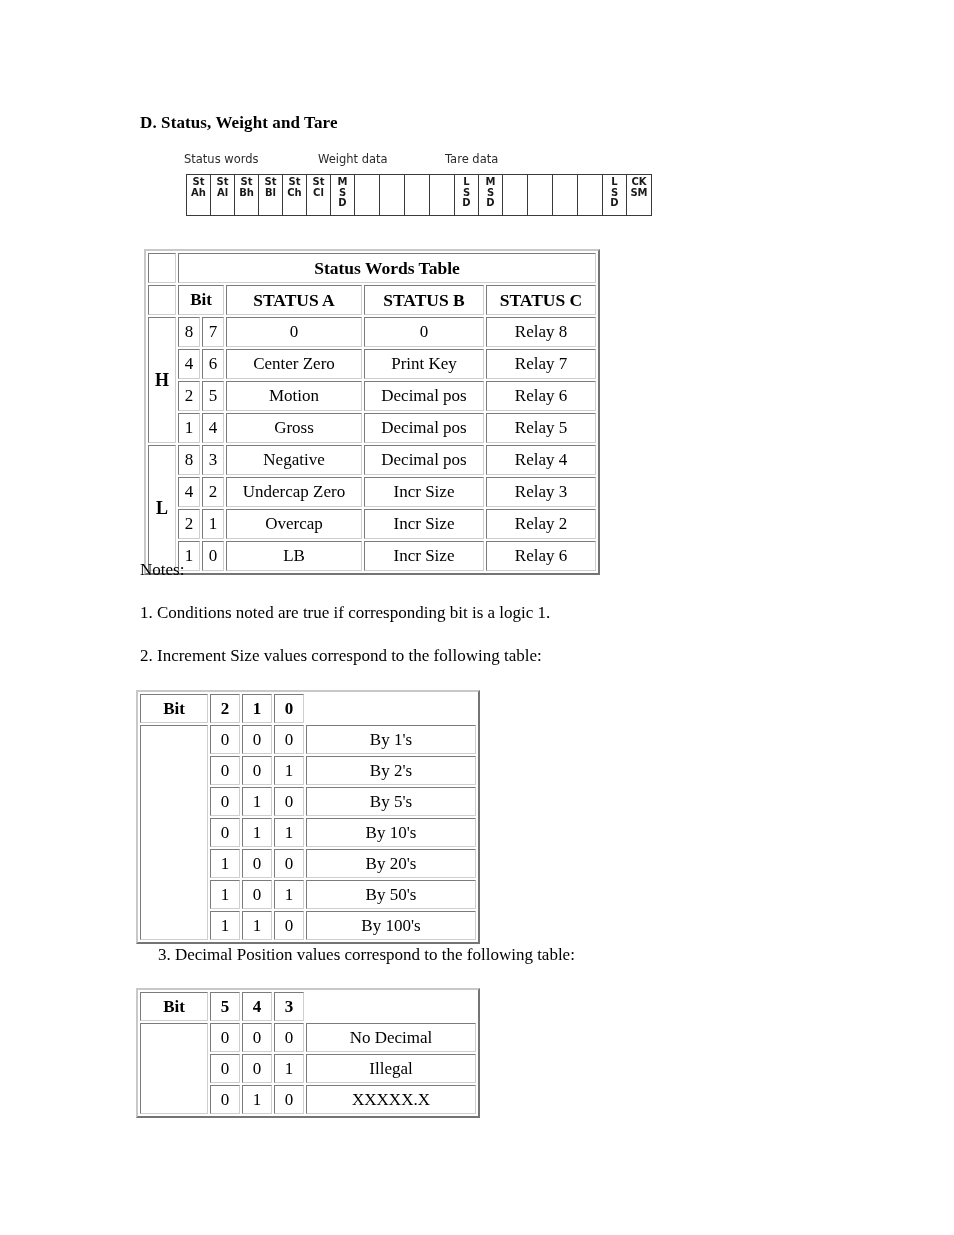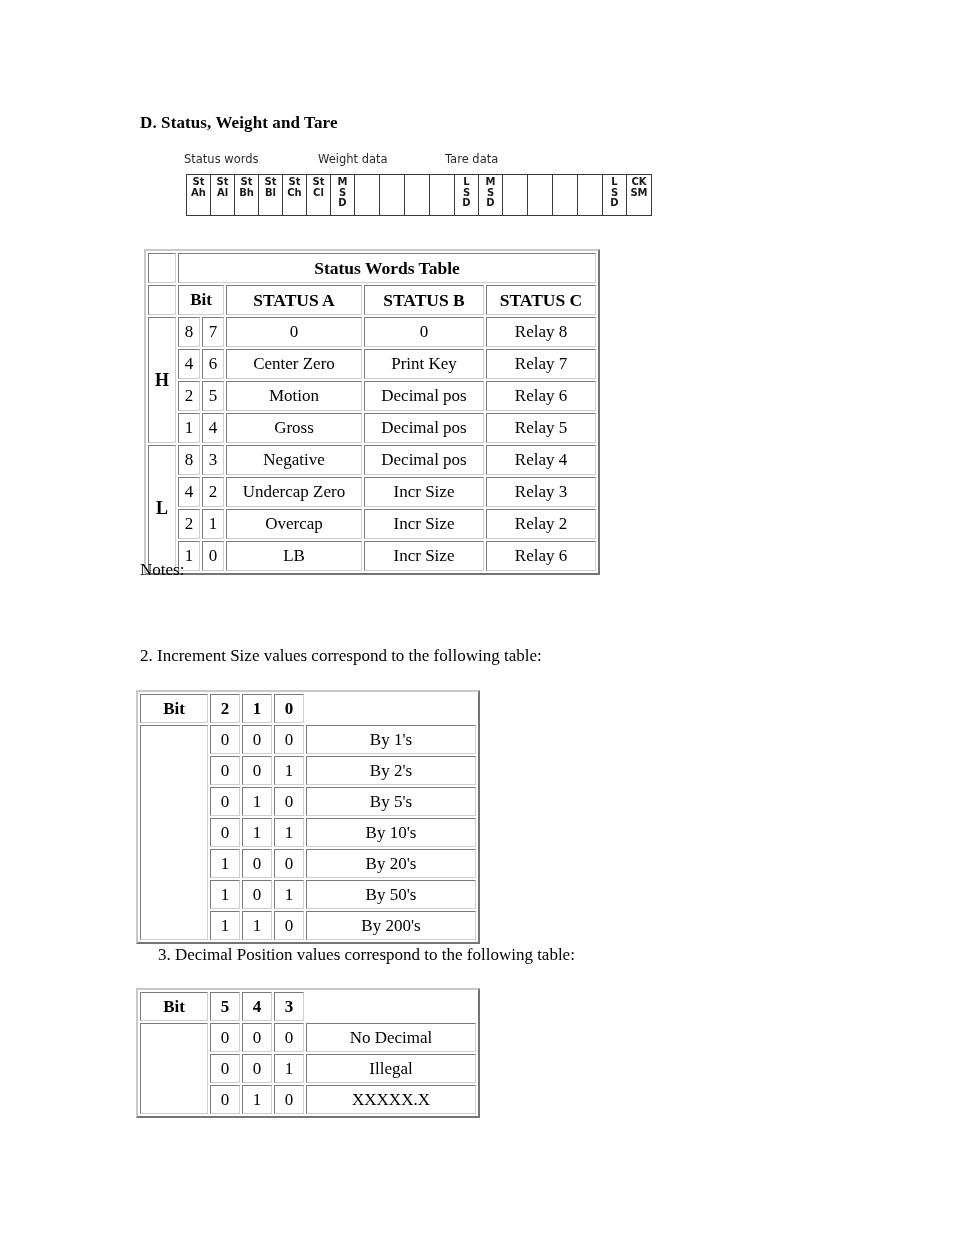--- a/index.html
+++ b/index.html
@@ -328,20 +328,21 @@
             <td class="bitnum">0</td>
             <td class="col-a">LB</td>
             <td class="col-b">Incr Size</td>
             <td class="col-c">Relay 6</td>
           </tr>
         </tbody>
     </table>
   </div>
 
   <div class="note note-heading">Notes:</div>
+  <div class="note note-1">1. Conditions noted are true if corresponding bit is a logic 1.</div>
   <div class="note note-2">2. Increment Size values correspond to the following table:</div>
   <div class="note note-3">3. Decimal Position values correspond to the following table:</div>
 
   <div class="incr-table-wrap">
     <table class="doc-table" id="increment-table">
       <tbody id="increment-body">
           <tr>
             <td class="bit-label">Bit</td>
             <td class="bitnum-head">2</td>
             <td class="bitnum-head">1</td>
@@ -382,21 +383,21 @@
           <tr>
             <td class="bitval">1</td>
             <td class="bitval">0</td>
             <td class="bitval">1</td>
             <td class="desc">By 50's</td>
           </tr>
           <tr>
             <td class="bitval">1</td>
             <td class="bitval">1</td>
             <td class="bitval">0</td>
-            <td class="desc">By 200's</td>
+            <td class="desc">By 100's</td>
           </tr>
         </tbody>
     </table>
   </div>
 
   <div class="dec-table-wrap">
     <table class="doc-table" id="decimal-table">
       <tbody id="decimal-body">
           <tr>
             <td class="bit-label">Bit</td>

